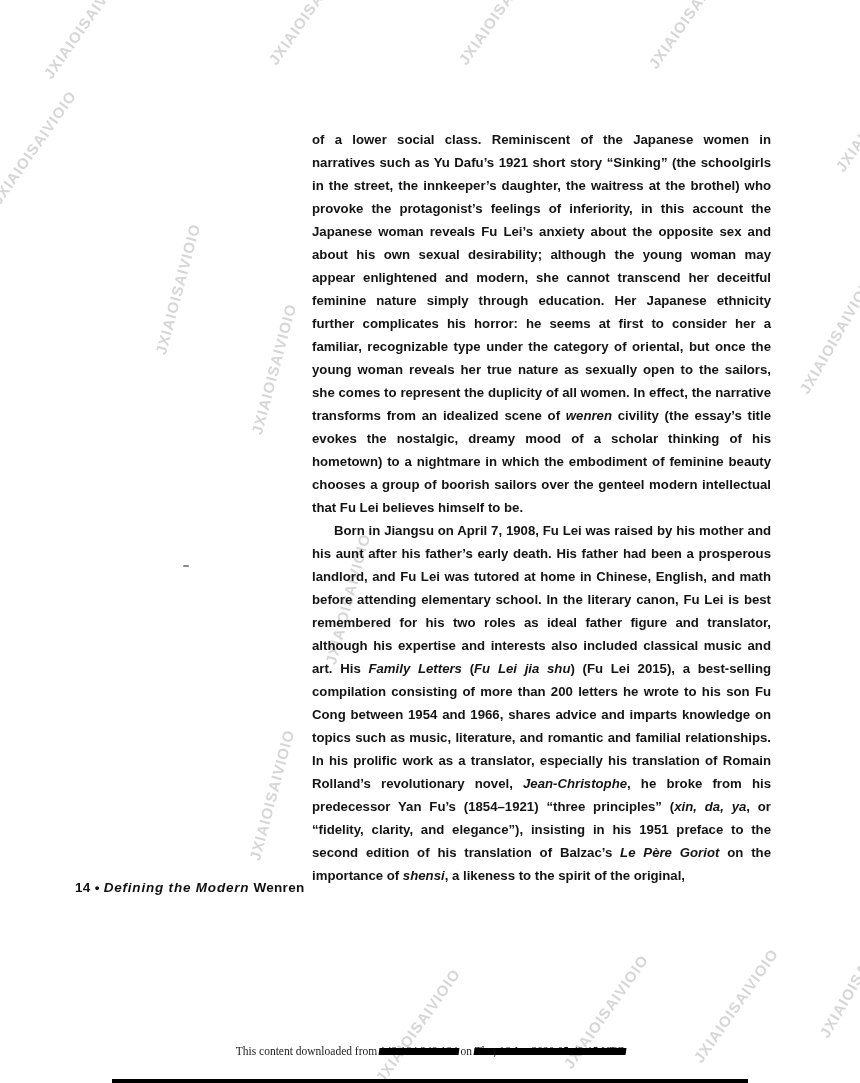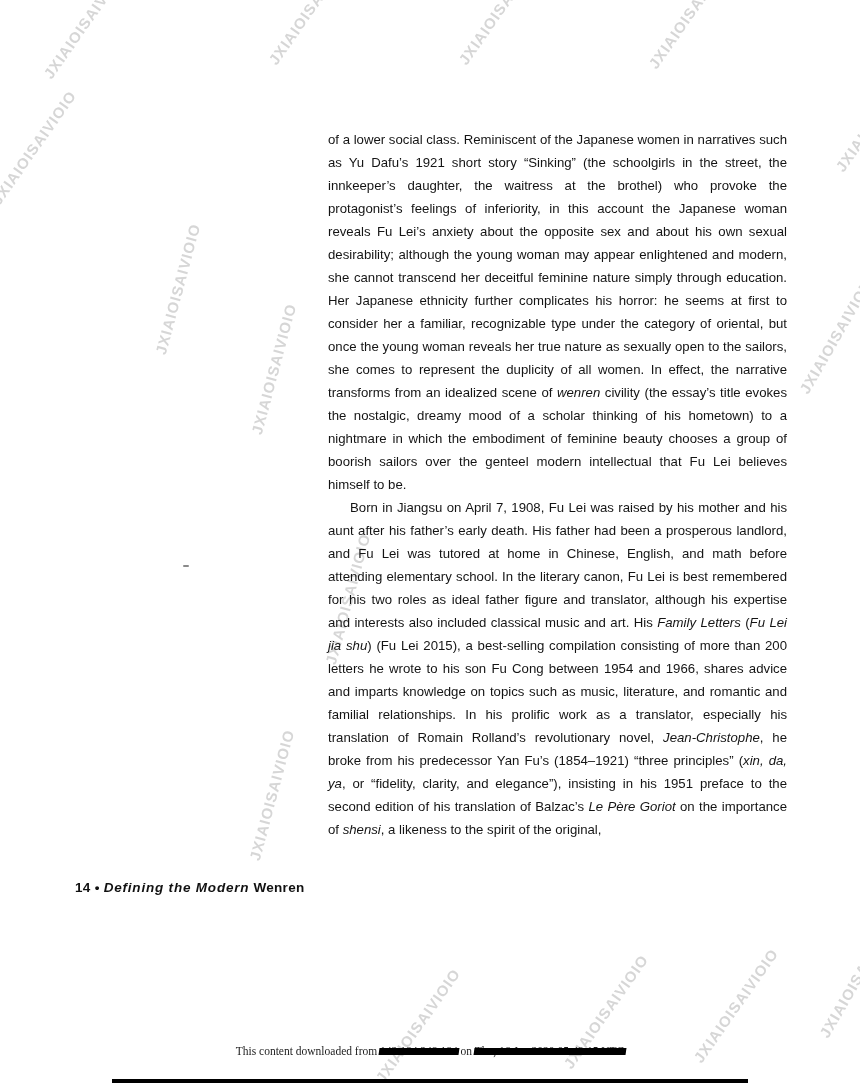--- a/index.html
+++ b/index.html
@@ -9,28 +9,28 @@
     height: 1083px;
     background: #ffffff;
     overflow: hidden;
     font-family: "Liberation Sans", sans-serif;
     color: #161616;
   }
 
   
   .text-block {
     position: absolute;
-    left: 328px;
+    left: 312px;
     top: 128px;
     width: 459px;
     font-size: 13.2px;
     line-height: 23px;
     text-align: justify;
     color: #141414;
-    font-weight: 400;
+    font-weight: 700;
   }
   .para { margin: 0; }
   .para.indent { text-indent: 22px; }
   .it { font-style: italic; }
 
   
   .running-footer {
     position: absolute;
     left: 75px;
     top: 880px;

